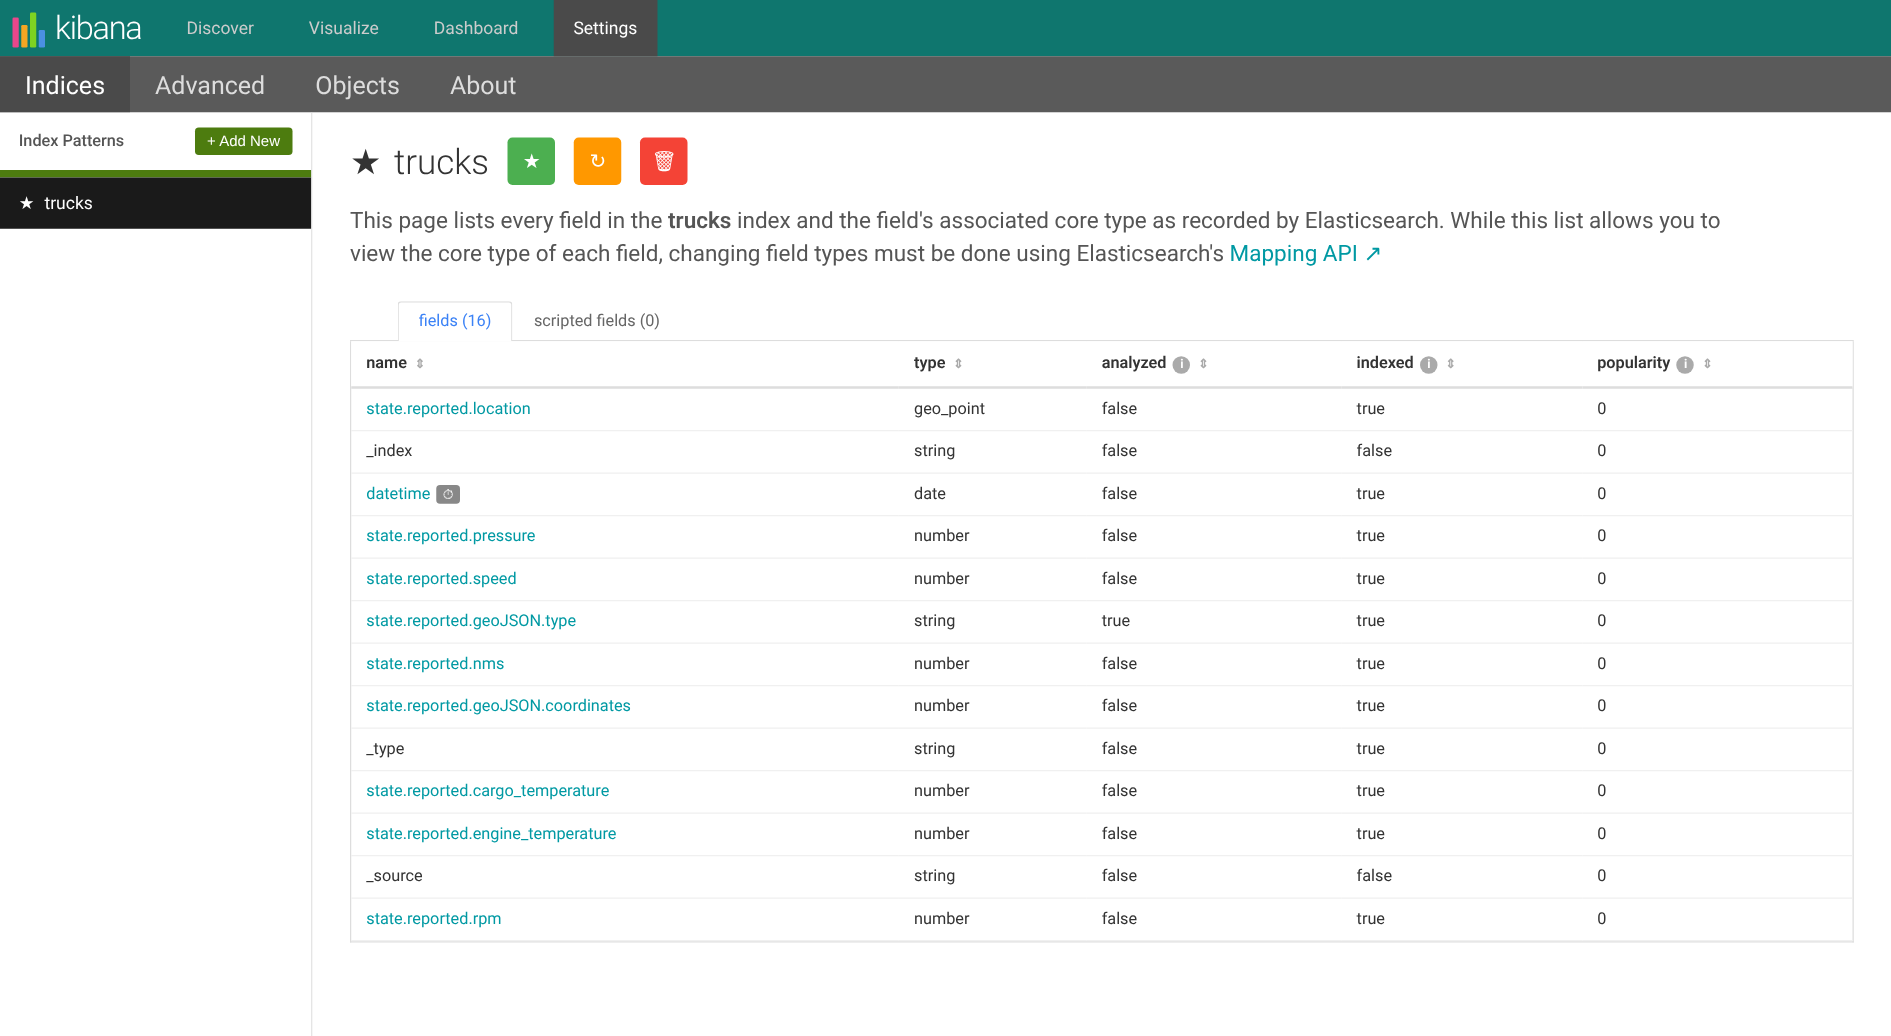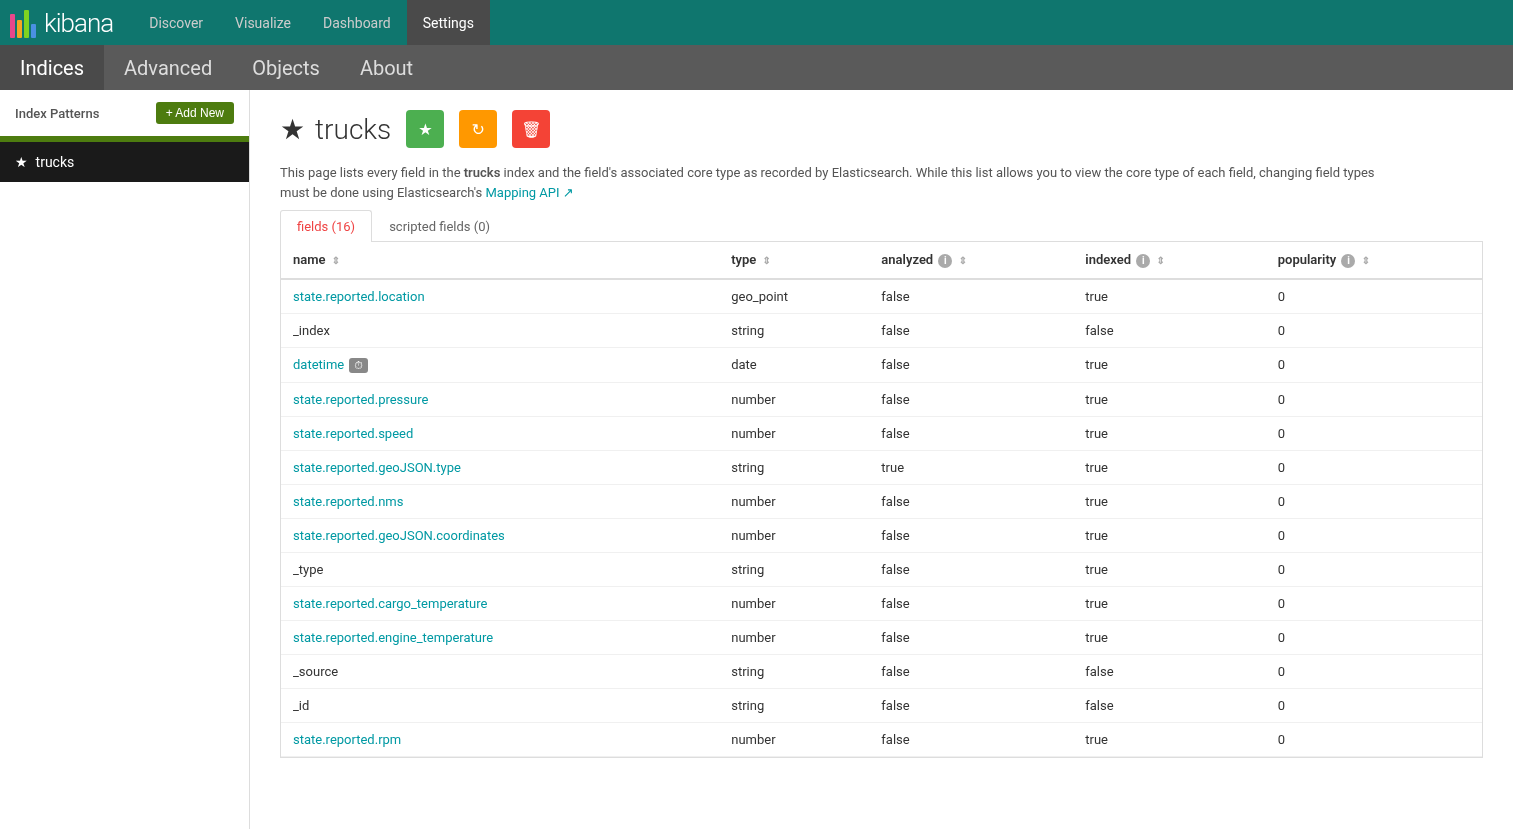--- a/index.html
+++ b/index.html
@@ -27,21 +27,21 @@
     }
     .logo-bar { width: 5px; border-radius: 1px; }
     .logo-text {
       color: white;
       font-size: 26px;
       font-weight: 300;
       letter-spacing: -1px;
     }
     .top-nav-links {
       display: flex;
-      gap: 0;
+      gap: 12px;
       justify-content: center;
     }
     .top-nav-link {
       color: #ccc;
       text-decoration: none;
       padding: 0 16px;
       height: 45px;
       display: flex;
       align-items: center;
       font-size: 14px;
@@ -157,24 +157,24 @@
       justify-content: center;
       cursor: pointer;
       font-size: 16px;
       color: white;
     }
     .btn-green { background: #4caf50; }
     .btn-orange { background: #ff9800; }
     .btn-red { background: #f44336; }
 
     .description {
-      font-size: 13px;
+      font-size: 18px;
       color: #555;
       line-height: 1.5;
-      margin-bottom: 8px;
+      margin-bottom: 24px;
       max-width: 1100px;
     }
     .description a { color: #0099a3; text-decoration: none; }
     .description strong { font-weight: 600; }
 
     
     .tabs {
       display: flex;
       border-bottom: 1px solid #ddd;
       margin-bottom: 0;
@@ -186,21 +186,22 @@
       color: #666;
       border: 1px solid transparent;
       border-bottom: none;
       margin-bottom: -1px;
       border-radius: 3px 3px 0 0;
     }
     .tab.active {
       background: white;
       border-color: #ddd;
       border-bottom-color: white;
-      color: #ef4444;
+      color: #3b82f6;
+      margin-left: 38px;
     }
 
     
     .fields-table {
       width: 100%;
       border-collapse: collapse;
       margin-top: 0;
     }
     .fields-table th {
       text-align: left;
@@ -420,27 +421,20 @@
               <td>0</td>
             </tr>
             <tr>
               <td>_source</td>
               <td>string</td>
               <td>false</td>
               <td>false</td>
               <td>0</td>
             </tr>
             <tr>
-              <td>_id</td>
-              <td>string</td>
-              <td>false</td>
-              <td>false</td>
-              <td>0</td>
-            </tr>
-            <tr>
               <td><a href="#" class="field-name-link">state.reported.rpm</a></td>
               <td class="field-type">number</td>
               <td>false</td>
               <td>true</td>
               <td>0</td>
             </tr>
           </tbody>
       </table>
     </div>
 

